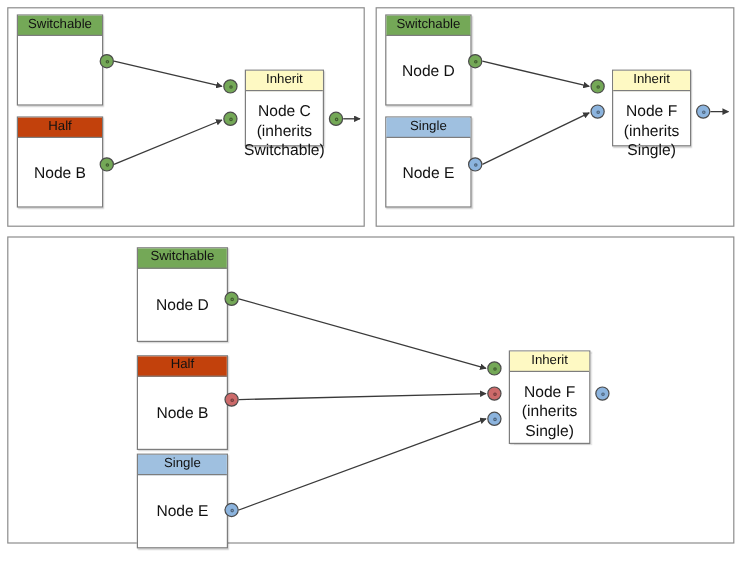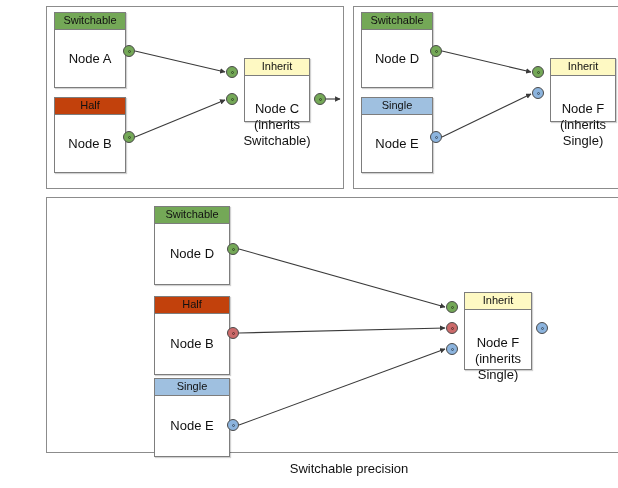--- a/index.html
+++ b/index.html
@@ -12,21 +12,20 @@
     height: 488px;
     position: relative;
     font-family: "Liberation Sans", sans-serif;
     overflow: hidden;
   }
   #stage {
     position: absolute;
     left: 0; top: 0;
     width: 489px;
     height: 488px;
-    margin-left: 40px;
   }
   .panel {
     position: absolute;
     background: #ffffff;
     border: 1px solid #8c8c8c;
     box-sizing: border-box;
   }
   #panel-1 { left: 6px;   top: 6px;   width: 298px; height: 183px; }
   #panel-2 { left: 313px; top: 6px;   width: 299px; height: 183px; }
   #panel-3 { left: 6px;   top: 197px; width: 606px; height: 256px; }
@@ -61,21 +60,21 @@
     text-align: center;
     font-size: 13px;
     color: #111111;
     line-height: 16px;
     height: calc(100% - 17px);
     padding: 0 2px;
     box-sizing: border-box;
   }
   .node-body.top-aligned {
     align-items: flex-start;
-    padding-top: 25px;
+    padding-top: 9px;
   }
 
   .port {
     position: absolute;
     width: 12px;
     height: 12px;
     border-radius: 50%;
     box-sizing: border-box;
     border: 1px solid #4a4a4a;
   }
@@ -113,23 +112,20 @@
 </style>
 </head>
 <body>
 
 <div id="stage">
 
   <div class="panel" id="panel-1"></div>
 
   <div class="node" style="left:14px; top:12px; width:72px; height:76px;">
     <div class="node-header hdr-switchable">Switchable</div>
-    <div class="node-body">
-      <span>Node A</span>
-    </div>
   </div>
 
   <div class="node" style="left:14px; top:97px; width:72px; height:76px;">
     <div class="node-header hdr-half">Half</div>
     <div class="node-body">
       <span>Node B</span>
     </div>
   </div>
 
   <div class="node" style="left:204px; top:58px; width:66px; height:64px;">
@@ -239,15 +235,14 @@
       <line x1="402" y1="51" x2="491" y2="72"></line>
       <line x1="402" y1="137" x2="491" y2="94"></line>
       <line x1="592" y1="93" x2="607" y2="93"></line>
 
       <line x1="199" y1="249" x2="405" y2="307"></line>
       <line x1="199" y1="333" x2="405" y2="328"></line>
       <line x1="199" y1="425" x2="405" y2="349"></line>
     </g>
   </svg>
 
-  <div id="caption">Switchable precision</div>
 
 </div>
 
 </body></html>

